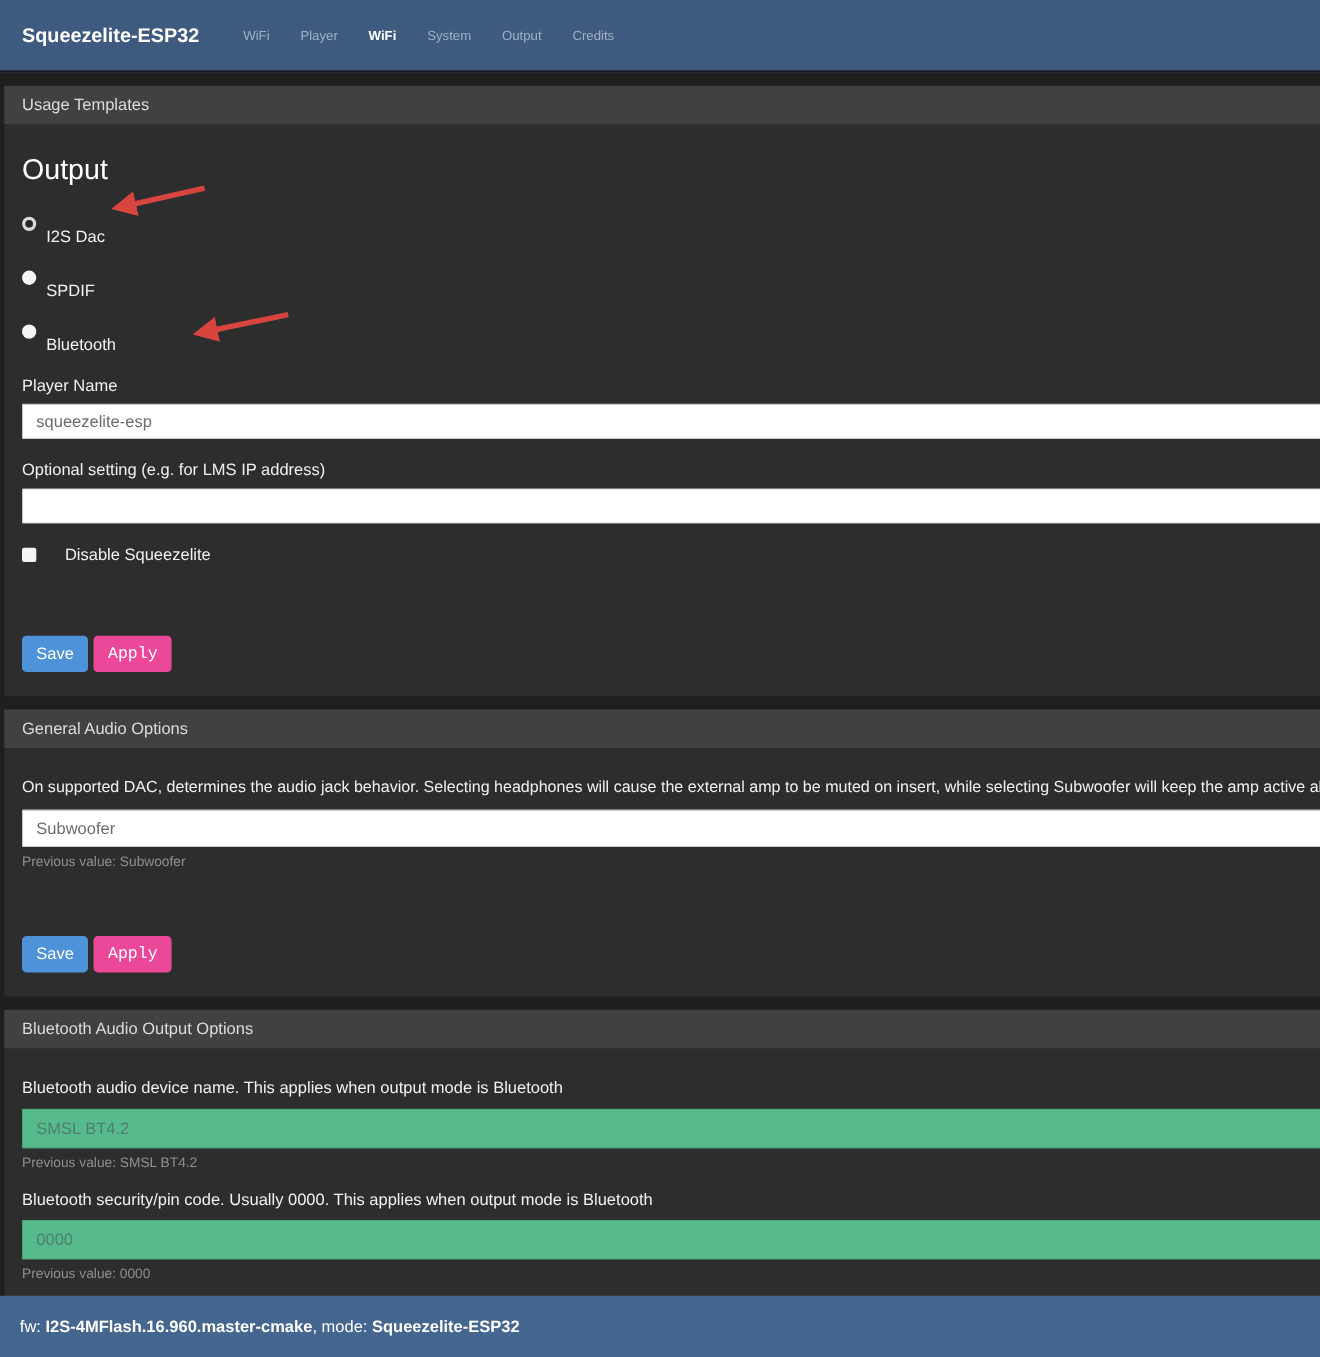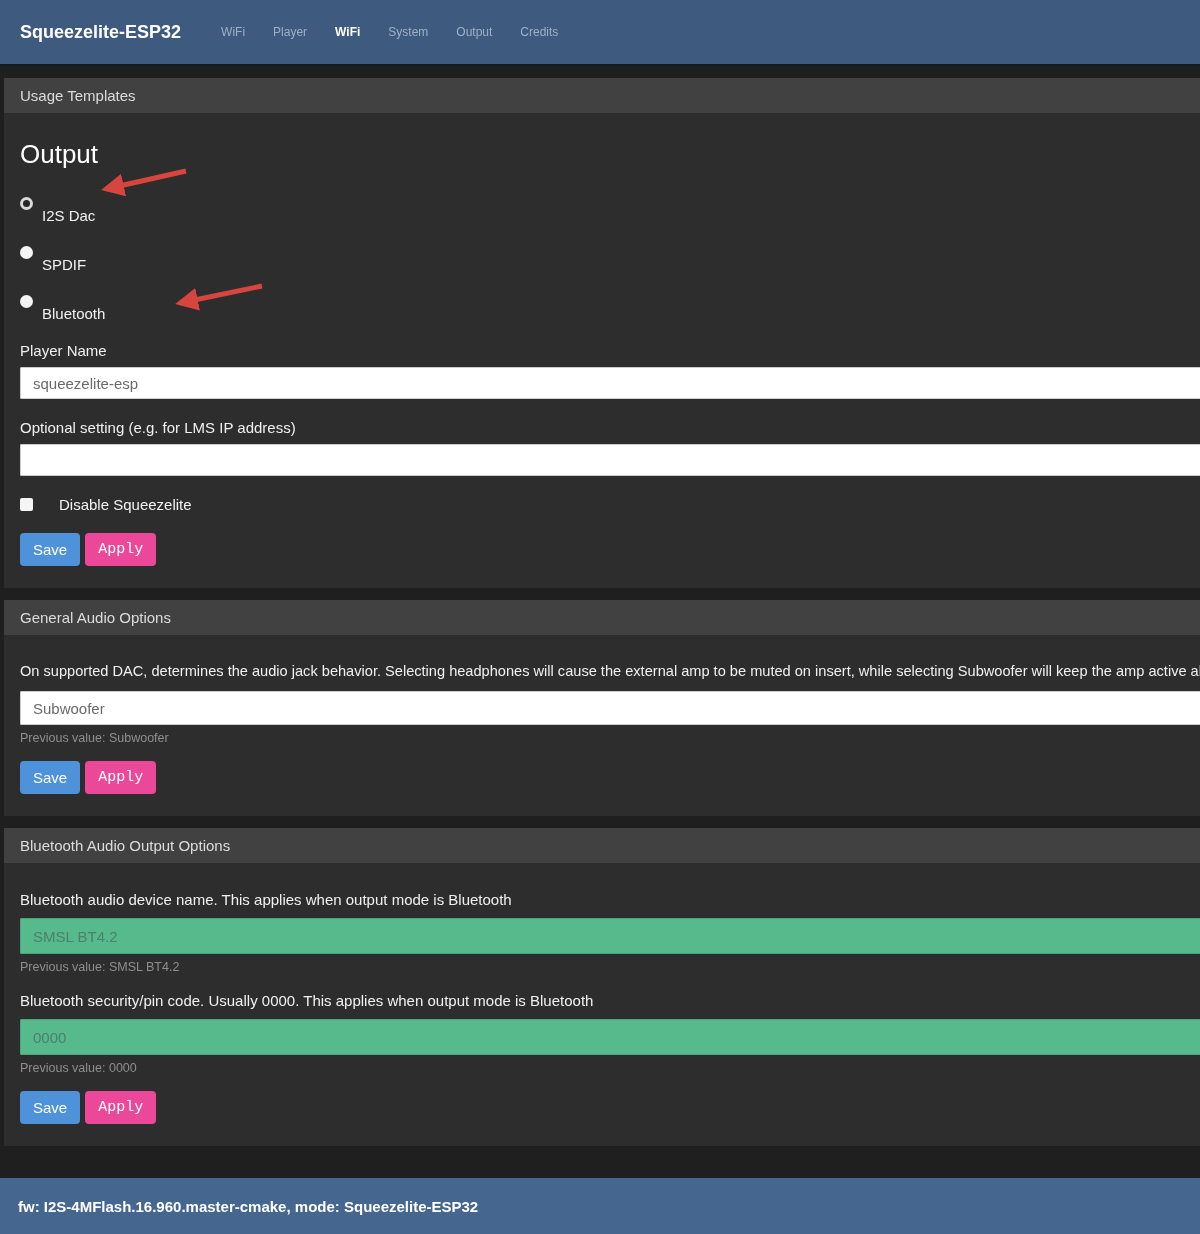--- a/index.html
+++ b/index.html
@@ -60,34 +60,35 @@
     width:13px; height:13px; background:#f5f5f5; border-radius:2px;
     margin-right:10px; cursor:pointer; flex:0 0 auto;
   }
   .checkbox-label { color:#f2f2f2; font-size:15px;margin-left:16px; }
 
   .btn-row { margin-top:20px; display:flex; }
   .btn {
     height:33px; padding:0 13px; border:none; border-radius:4px;
     color:#ffffff; font-size:15px; cursor:pointer;
     font-family:"Liberation Sans", sans-serif;
+    margin-top:45px;
   }
   .btn.save { background:#4e93d9; margin-right:5px; }
   .btn.apply { background:#ec4899;font-family:Liberation Mono, monospace; }
 
   .prev-value { color:#8f8f8f; font-size:12.5px; margin-top:6px; }
   .desc { color:#f0f0f0; font-size:14.6px; margin-top:14px; white-space:nowrap; }
 
   
   .footer {
     position:absolute; left:0; right:0; bottom:0; height:56px;
     background:#45668f; display:flex; align-items:center; padding-left:18px;
     color:#ffffff; font-size:15px;
   }
-  .footer span { white-space:pre;font-weight:bold; }
+  .footer span { white-space:pre; }
   .footer .bold { font-weight:bold; }
 
   
   .arrow-overlay {
     position:absolute; top:0; left:0; width:1200px; height:420px;
     pointer-events:none; z-index:5;
   }
 </style>
 </head>
 <body>

